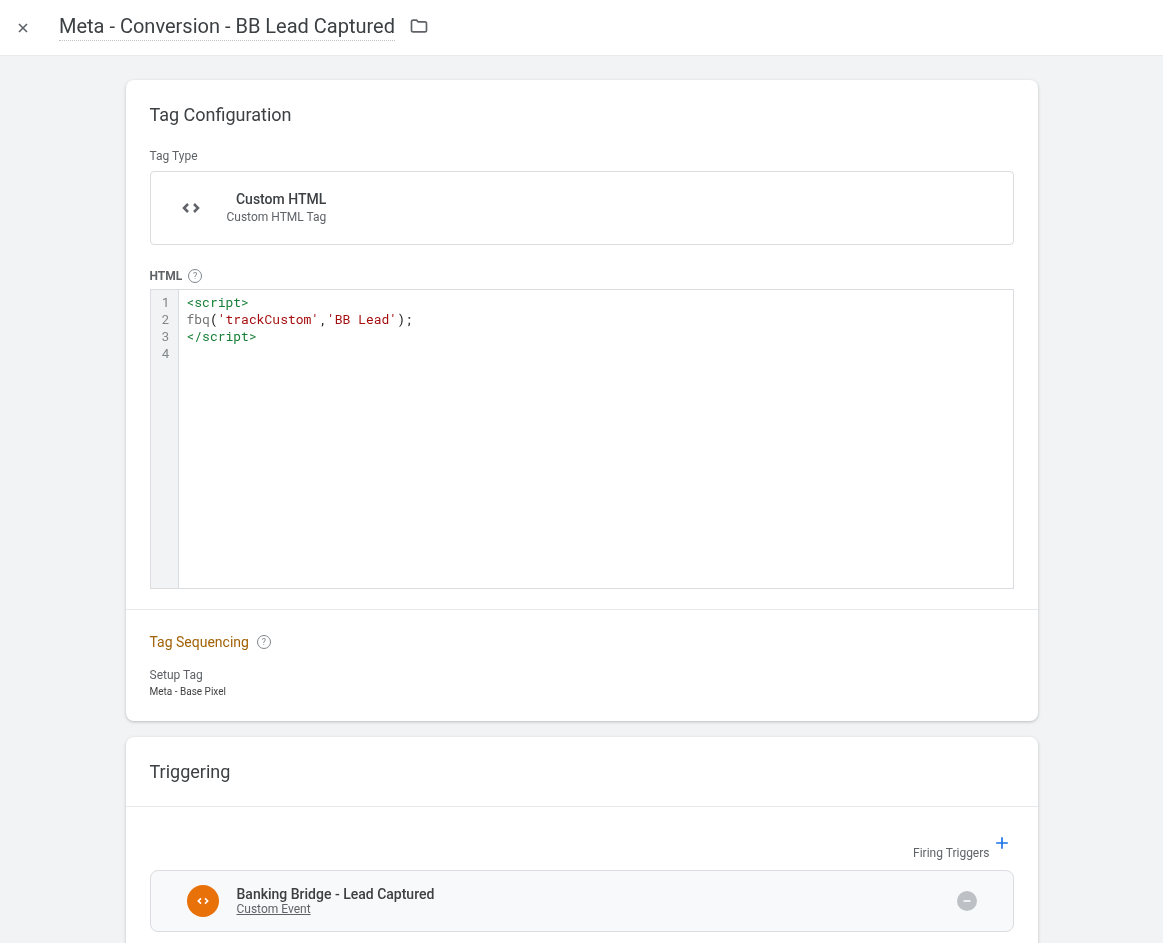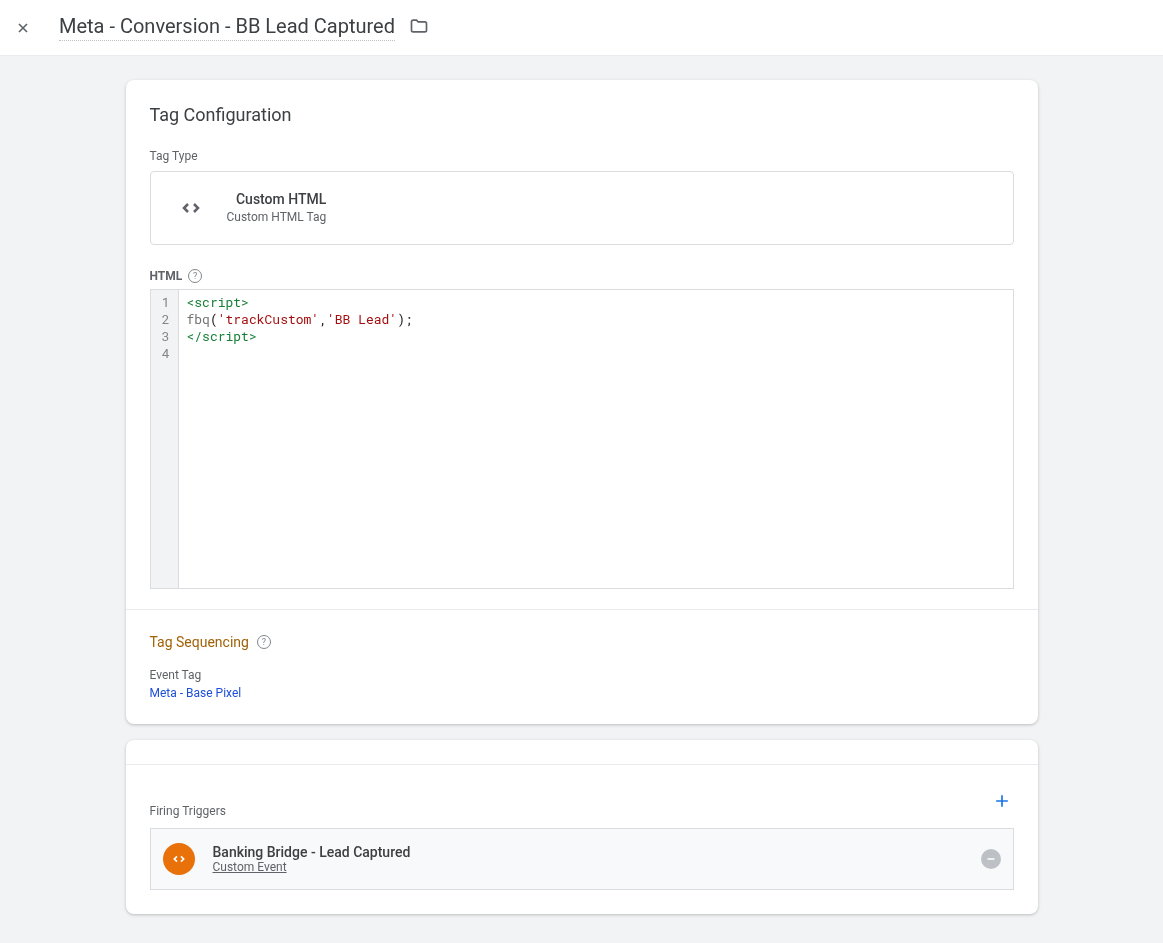--- a/index.html
+++ b/index.html
@@ -159,45 +159,45 @@
   font-size: 14px;
   color: #a16207;
   margin-right: 8px;
 }
 .setup-label {
   font-size: 12px;
   color: #5f6368;
   margin-bottom: 4px;
 }
 .setup-value {
-  font-size: 12px;
-  color: #1d4ed8;
+  font-size: 10px;
+  color: #404040;
 }
 .triggers-header {
   display: flex;
-  justify-content: space-between;
+  justify-content: flex-end;
   align-items: center;
   margin-bottom: 10px;
   margin-top: 4px;
 }
 .add-trigger-btn {
   color: #1a73e8;
   font-size: 24px;
   font-weight: 300;
   cursor: pointer;
   width: 24px;
   height: 24px;
   display: flex;
   align-items: center;
   justify-content: center;
 }
 .trigger-row {
   border: 1px solid #dadce0;
-  border-radius: 0;
-  padding: 14px 12px;
+  border-radius: 8px;
+  padding: 14px 36px;
   display: flex;
   align-items: center;
   background: #f8f9fa;
   cursor: pointer;
 }
 .trigger-icon {
   width: 32px;
   height: 32px;
   border-radius: 50%;
   background: #e8710a;
@@ -287,25 +287,26 @@
 </div>
     </div>
 
     <div class="divider"></div>
 
     <div class="seq-row">
       <span class="seq-label">Tag Sequencing</span>
       <span class="help-icon">?</span>
     </div>
 
-    <div class="setup-label">Event Tag</div>
+    <div class="setup-label">Setup Tag</div>
     <div class="setup-value">Meta - Base Pixel</div>
   </div>
 
   <div class="card card-triggering">
+    <div class="card-title">Triggering</div>
     <div class="divider"></div>
 
     <div class="triggers-header">
       <span class="label" style="margin-bottom:0">Firing Triggers</span>
       <span class="add-trigger-btn">
         <svg width="20" height="20" viewBox="0 0 24 24" fill="none" stroke="#1a73e8" stroke-width="2">
             <path d="M12 5v14M5 12h14"></path>
           </svg>
       </span>
     </div>

